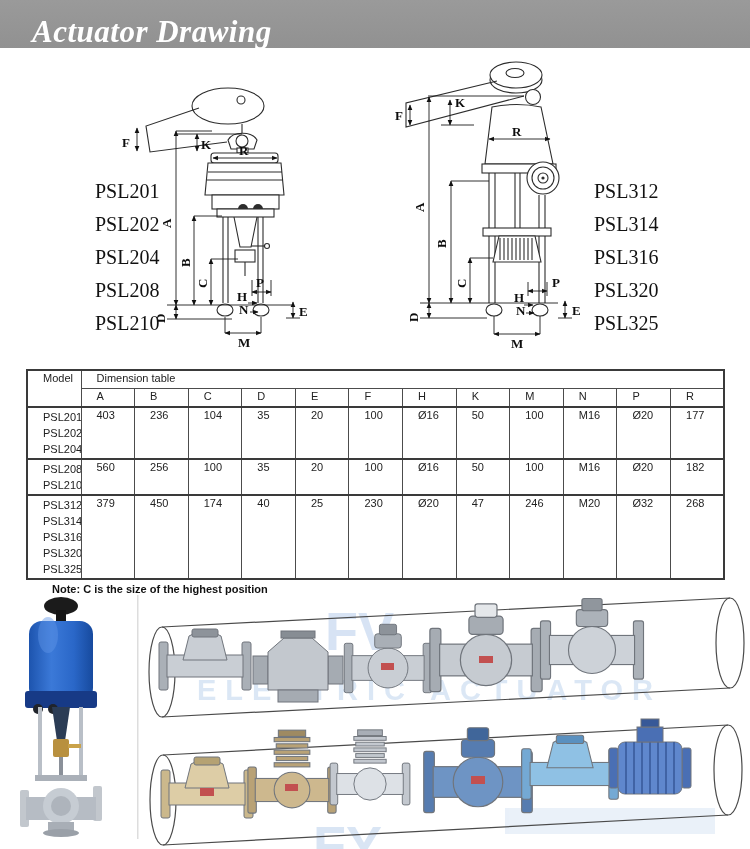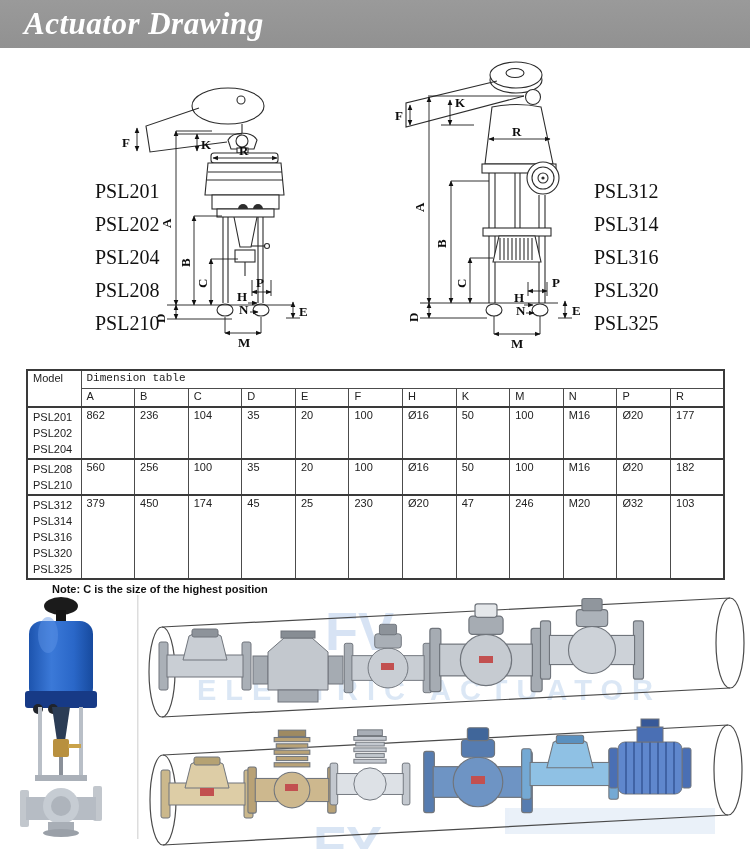--- a/index.html
+++ b/index.html
@@ -1,41 +1,41 @@
 <!DOCTYPE html>
 <html><head>
 <meta charset="utf-8">
 <style>
   html,body{margin:0;padding:0;background:#ffffff;}
   .page{position:relative;width:750px;height:849px;background:#fff;overflow:hidden;
         font-family:"Liberation Sans",sans-serif;color:#222;}
   
   .banner{position:absolute;left:0;top:0;width:750px;height:48px;
           background:linear-gradient(to bottom,#9a9a9a,#919191);}
-  .banner .title{margin:0;padding-left:24px;color:#ffffff;
+  .banner .title{margin:8px;padding-left:24px;color:#ffffff;
           font:italic bold 31px/47px "Liberation Serif",serif;letter-spacing:0.5px;}
   
   .drawings{position:absolute;left:0;top:0;width:750px;height:365px;}
   .ln{stroke:#2d2d2d;stroke-width:1.1;fill:none;}
   .shape{stroke:#2d2d2d;stroke-width:1.1;fill:#ffffff;}
   .dark{fill:#2d2d2d;stroke:none;}
   .dim{stroke:#1c1c1c;stroke-width:0.9;fill:none;}
   .dimt{font:bold 13px "Liberation Serif",serif;fill:#0d0d0d;}
   .mlabel{font:20px "Liberation Serif",serif;fill:#111;}
   
   .tablewrap{position:absolute;left:26px;top:369px;width:698px;}
   table.dim-table{border-collapse:collapse;table-layout:fixed;width:698px;
           font-size:11px;color:#222;}
   table.dim-table th,table.dim-table td{border:1px solid #4c4c4c;
-          padding:1px 5px;text-align:left;vertical-align:top;font-weight:normal;
+          padding:1px 15px;text-align:left;vertical-align:top;font-weight:normal;
           overflow:hidden;white-space:nowrap;}
   table.dim-table{border:2px solid #3a3a3a;}
   tr.hrow1 th{height:15px;}
   tr.hrow2 th{height:15px;}
-  th.span-head{text-align:center;font-family:Liberation Mono, monospace;}
+  th.span-head{text-align:center;}
   tr.thicktop td{border-top:2px solid #3a3a3a;}
   td.modelcell div{line-height:16px;}
   tr.r1{height:49px;} tr.r2{height:31px;} tr.r3{height:72px;}
   .note{margin:3px 0 0 6px;font:bold 11px "Liberation Sans",sans-serif;color:#111;padding-left:20px;}
   
   .photo{position:absolute;left:8px;top:593px;width:132px;height:248px;}
   .band1{position:absolute;left:145px;top:590px;width:603px;height:132px;}
   .band2{position:absolute;left:145px;top:718px;width:603px;height:131px;}
   .cyl{stroke:#4a4a4a;stroke-width:1.2;fill:none;}
   .wm-logo{font:bold 54px "Liberation Sans",sans-serif;fill:#d3e1f3;}
@@ -275,21 +275,21 @@
           <th>R</th>
         </tr>
       </thead>
       <tbody>
         <tr class="r1 thicktop">
           <td class="modelcell">
             <div>PSL201</div>
             <div>PSL202</div>
             <div>PSL204</div>
           </td>
-          <td>862</td>
+          <td>403</td>
           <td>236</td>
           <td>104</td>
           <td>35</td>
           <td>20</td>
           <td>100</td>
           <td>Ø16</td>
           <td>50</td>
           <td>100</td>
           <td>M16</td>
           <td>Ø20</td>
@@ -317,29 +317,29 @@
           <td class="modelcell">
             <div>PSL312</div>
             <div>PSL314</div>
             <div>PSL316</div>
             <div>PSL320</div>
             <div>PSL325</div>
           </td>
           <td>379</td>
           <td>450</td>
           <td>174</td>
-          <td>45</td>
+          <td>40</td>
           <td>25</td>
           <td>230</td>
           <td>Ø20</td>
           <td>47</td>
           <td>246</td>
           <td>M20</td>
           <td>Ø32</td>
-          <td>103</td>
+          <td>268</td>
         </tr>
       </tbody>
     </table>
     <div class="note">Note: C is the size of the highest position</div>
   </div>
 
   <svg class="photo" viewBox="0 0 132 248">
     <defs>
       <linearGradient id="bodyblue" x1="0" y1="0" x2="1" y2="0">
         <stop offset="0" stop-color="#1d54ae"></stop>

